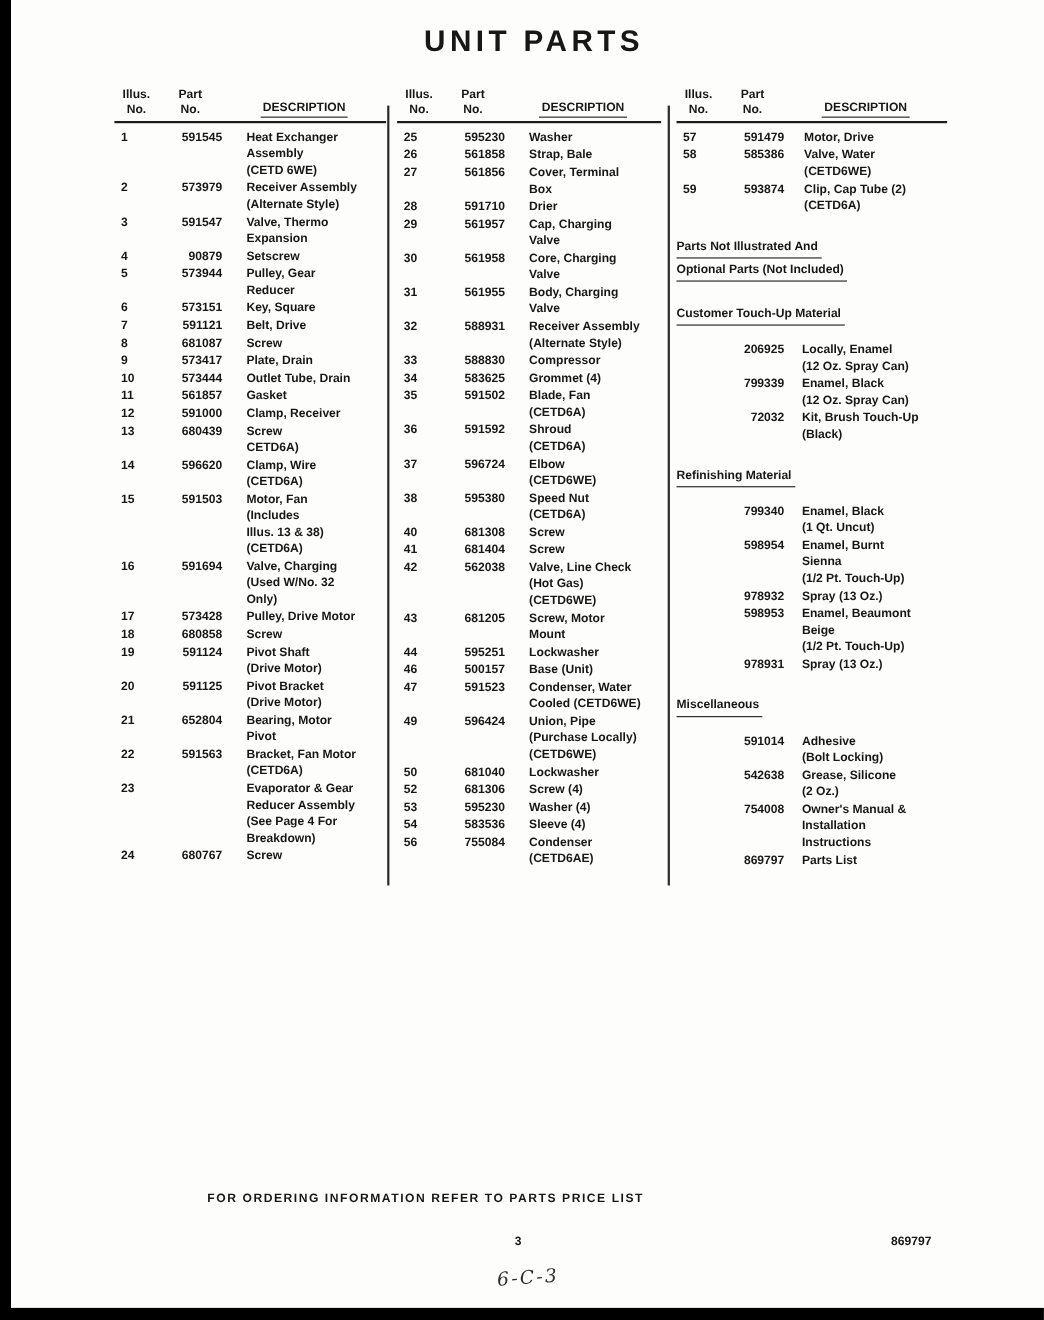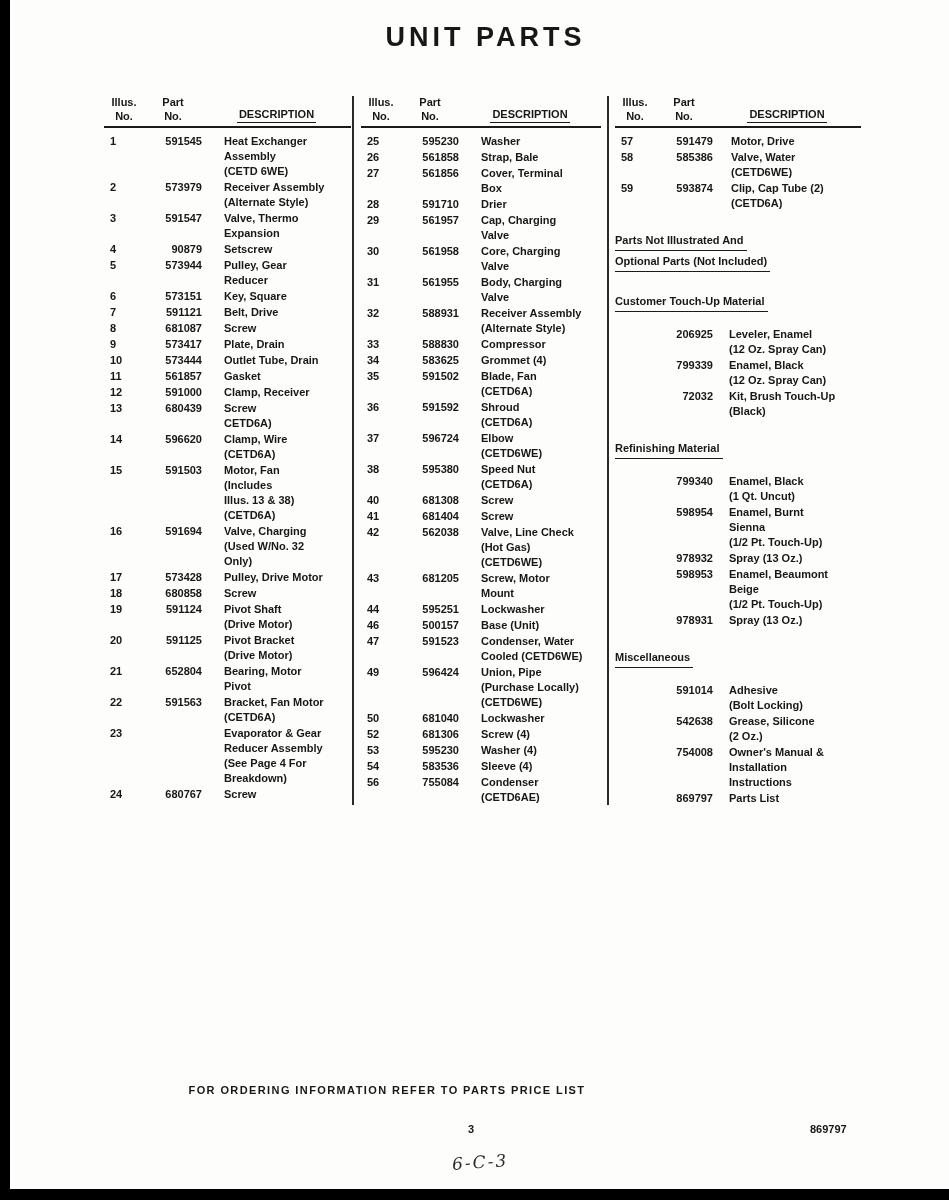--- a/index.html
+++ b/index.html
@@ -10,21 +10,21 @@
     font-family:"Liberation Sans", sans-serif;
     color:#171717; font-weight:700; font-size:11px; line-height:15px;
   }
   .scan-edge-left  { position:absolute; left:0; top:0; width:10px; height:1200px; background:#000; }
   .scan-edge-bottom{ position:absolute; left:0; top:1189px; width:949px; height:11px; background:#000; }
 
   .header-block { position:absolute; top:30px; left:0; width:949px; text-align:center; padding-left:22px; }
   .title { font-size:27px; letter-spacing:4px; font-weight:700; }
   .subtitle { font-size:13px; margin-top:7px; letter-spacing:0.2px; }
 
-  .col { position:absolute; top:95px; }
+  .col { position:absolute; top:79px; }
   .col1 { left:104px; width:247px; }
   .col2 { left:361px; width:240px; }
   .col3 { left:615px; width:246px; }
 
   .vdiv { position:absolute; top:96px; width:2px; height:709px; background:#2a2a2a; }
   .vdiv1 { left:352px; }
   .vdiv2 { left:607px; }
 
   .col-header {
     display:grid; grid-template-columns:40px 58px 1fr;
@@ -548,21 +548,21 @@
           </div>
         </div>
         <div class="section">
           <div class="section-heading">
             <div class="heading-line">Customer Touch-Up Material</div>
           </div>
           <div class="sec-items">
             <div class="sec-item">
               <div class="sec-part">206925</div>
               <div class="sec-desc">
-                <div class="desc-line">Leveler, Enamel</div>
+                <div class="desc-line">Locally, Enamel</div>
                 <div class="desc-line">(12 Oz. Spray Can)</div>
               </div>
             </div>
             <div class="sec-item">
               <div class="sec-part">799339</div>
               <div class="sec-desc">
                 <div class="desc-line">Enamel, Black</div>
                 <div class="desc-line">(12 Oz. Spray Can)</div>
               </div>
             </div>

